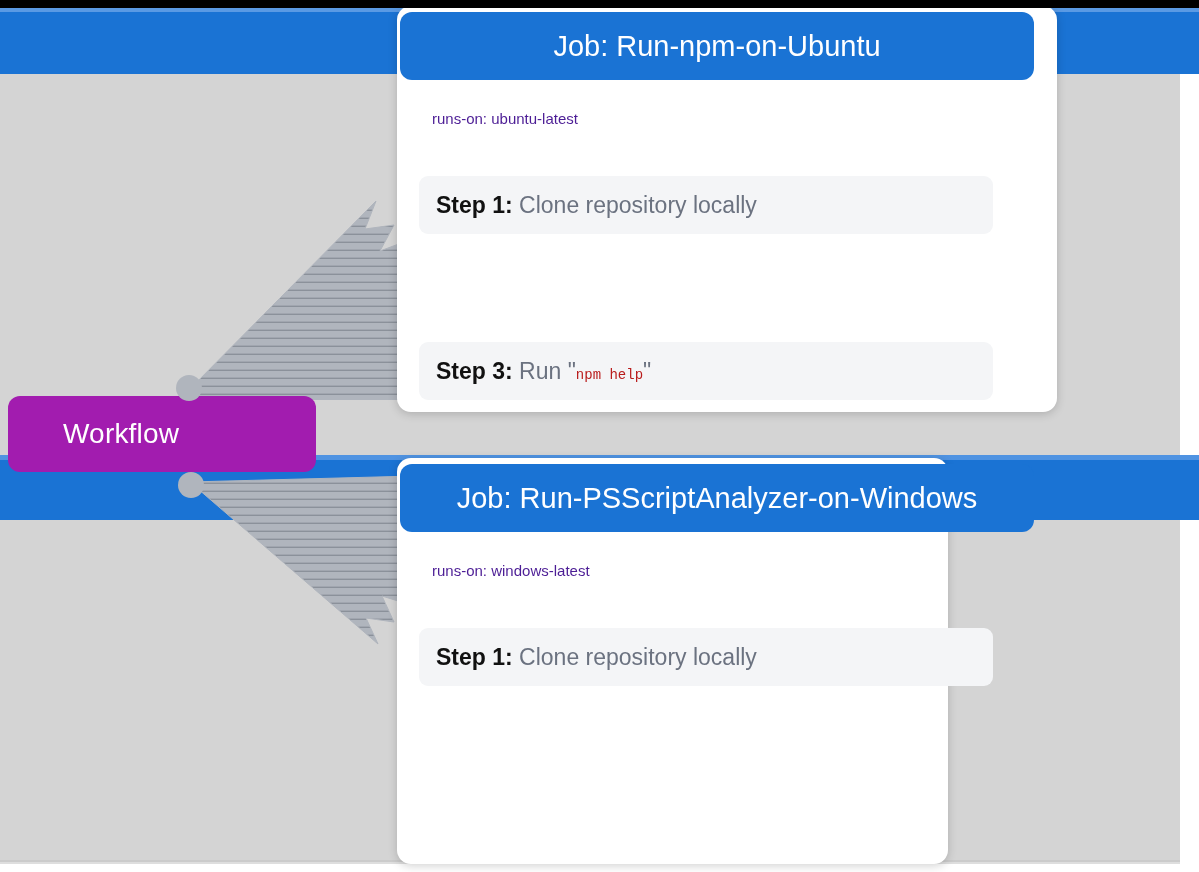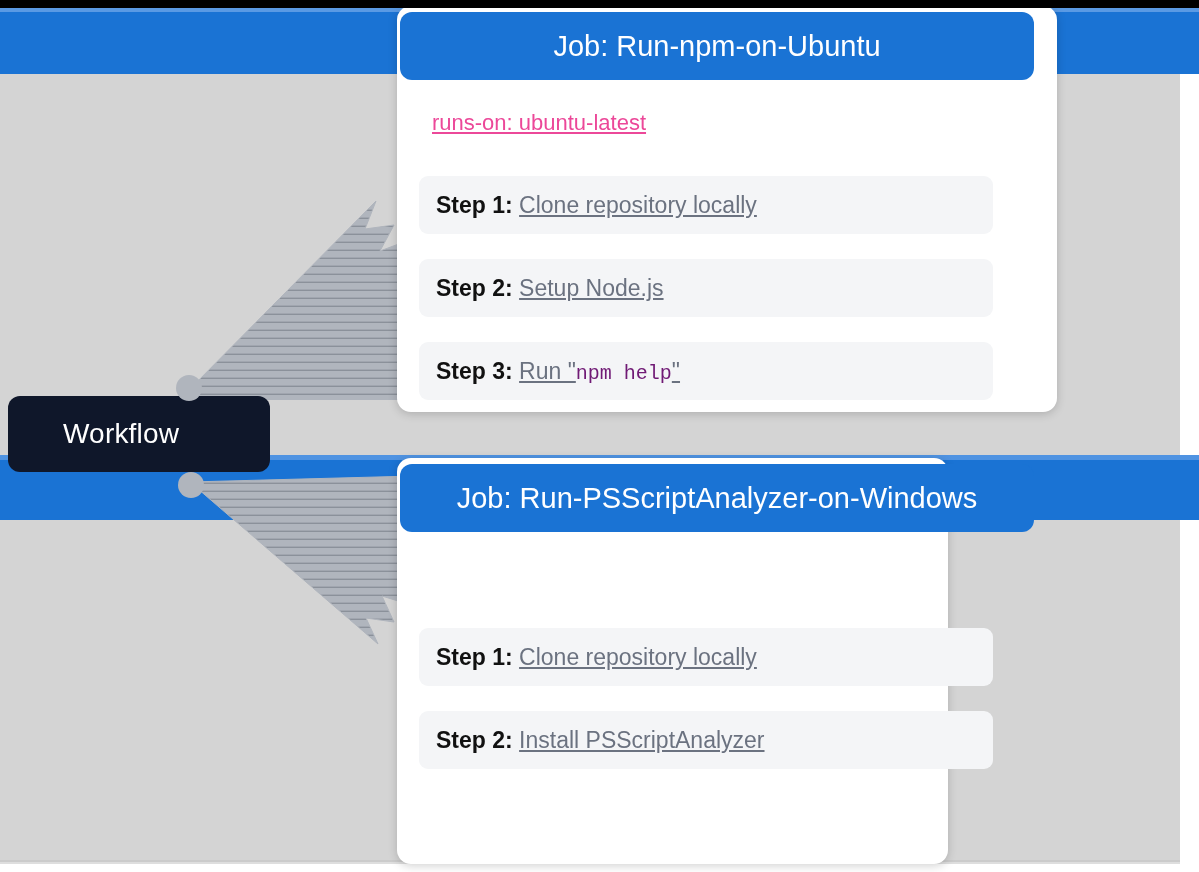--- a/index.html
+++ b/index.html
@@ -10,52 +10,52 @@
   .top-strip{position:absolute;left:0;top:0;width:1199px;height:8px;background:#000000;}
   .bg-gray{position:absolute;left:0;top:74px;width:1180px;height:788px;background:#d4d4d4;}
   .bg-gray-shadow{position:absolute;left:0;top:860px;width:1180px;height:4px;background:#c2c2c2;opacity:.55;}
 
   .band{position:absolute;background:#1a73d4;}
   .band-top{left:0;top:8px;width:1199px;height:66px;}
   .band-top-hi{position:absolute;left:0;top:8px;width:1199px;height:4px;background:#5a9ae4;}
   .band-mid{left:0;top:455px;width:1199px;height:65px;}
   .band-mid-hi{position:absolute;left:0;top:455px;width:1199px;height:5px;background:#4f93e2;}
 
-  .wf-box{position:absolute;left:8px;top:396px;width:262px;height:76px;
-          background:#0f172a;border-radius:12px;display:flex;align-items:center;}
+  .wf-box{position:absolute;left:8px;top:396px;width:308px;height:76px;
+          background:#a21caf;border-radius:12px;display:flex;align-items:center;}
   .wf-label{color:#ffffff;font-size:28px;margin-left:55px;letter-spacing:.2px;}
 
   .node{position:absolute;width:26px;height:26px;border-radius:50%;
         background:#b0b5bd;}
   .node-a{left:176px;top:375px;}
   .node-b{left:178px;top:472px;}
 
   .conn{position:absolute;}
 
   .card{position:absolute;background:#ffffff;border-radius:14px;
         box-shadow:0 2px 10px rgba(0,0,0,.18);}
   .card-1{left:397px;top:6px;width:660px;height:406px;}
   .card-2{left:397px;top:458px;width:551px;height:406px;}
 
   .card-head{position:absolute;left:3px;top:6px;width:634px;height:68px;
              background:#1a73d4;border-radius:12px;
              display:flex;align-items:center;justify-content:center;}
   .card-head-title{color:#ffffff;font-size:29px;white-space:nowrap;}
 
-  .runs-on{position:absolute;left:35px;top:104px;font-size:22px;color:#ec4899;text-decoration:underline;}
+  .runs-on{position:absolute;left:35px;top:104px;font-size:15px;color:#4c1d95;}
 
   .step{position:absolute;left:22px;width:574px;height:58px;
         background:#f4f5f7;border-radius:9px;display:flex;align-items:center;}
   .step-1{top:170px;}
   .step-2{top:253px;}
   .step-3{top:336px;}
   .step-inner{margin-left:17px;font-size:23px;white-space:nowrap;}
   .step-key{color:#111111;font-weight:bold;}
-  .step-val{color:#6b7280;font-weight:normal;text-decoration:underline;}
-  .mono{font-family:"Liberation Mono",monospace;color:#701a75;font-size:20px;}
+  .step-val{color:#6b7280;font-weight:normal;}
+  .mono{font-family:"Liberation Mono",monospace;color:#b91c1c;font-size:14px;}
 </style>
 </head>
 <body>
 
 <div class="stage">
 
   <div class="bg-gray"></div>
   <div class="bg-gray-shadow"></div>
 
   <div class="band band-top"></div>
@@ -99,50 +99,39 @@
     </div>
     <div class="runs-on">runs-on: ubuntu-latest</div>
 
     <div class="step step-1">
       <span class="step-inner">
         <span class="step-key">Step 1:</span>
         <span class="step-val">Clone repository locally</span><span class="mono"></span><span class="step-val"></span>
       </span>
     </div>
 
-    <div class="step step-2">
-      <span class="step-inner">
-        <span class="step-key">Step 2:</span>
-        <span class="step-val">Setup Node.js</span><span class="mono"></span><span class="step-val"></span>
-      </span>
-    </div>
 
     <div class="step step-3">
       <span class="step-inner">
         <span class="step-key">Step 3:</span>
         <span class="step-val">Run "</span><span class="mono">npm help</span><span class="step-val">"</span>
       </span>
     </div>
   </div>
 
   <div class="card card-2">
     <div class="card-head">
       <span class="card-head-title">Job: Run-PSScriptAnalyzer-on-Windows</span>
     </div>
+    <div class="runs-on">runs-on: windows-latest</div>
 
     <div class="step step-1">
       <span class="step-inner">
         <span class="step-key">Step 1:</span>
         <span class="step-val">Clone repository locally</span><span class="mono"></span><span class="step-val"></span>
       </span>
     </div>
 
-    <div class="step step-2">
-      <span class="step-inner">
-        <span class="step-key">Step 2:</span>
-        <span class="step-val">Install PSScriptAnalyzer</span><span class="mono"></span><span class="step-val"></span>
-      </span>
-    </div>
 
   </div>
 
   <div class="top-strip"></div>
 </div>
 
 </body></html>

